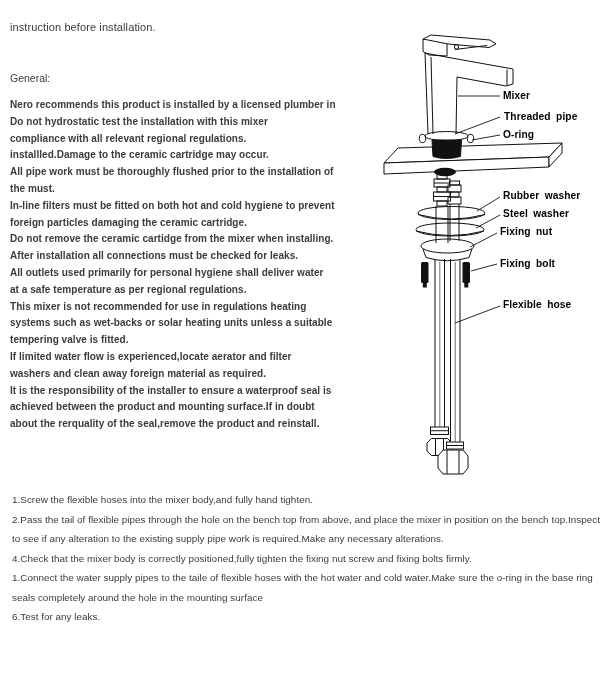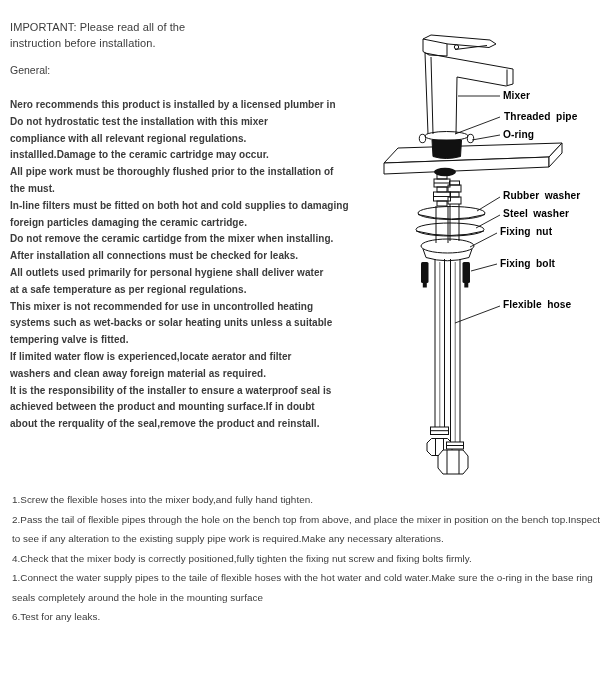--- a/index.html
+++ b/index.html
@@ -1,53 +1,52 @@
 <!DOCTYPE html>
 <html><head>
 <meta charset="utf-8">
 <style>
   html,body{margin:0;padding:0;}
   body{
     width:608px;height:678px;background:#ffffff;position:relative;overflow:hidden;
     font-family:"Liberation Sans", sans-serif;color:#3b3b3b;
   }
   .doc-title{position:absolute;left:10px;top:20px;font-size:11px;line-height:15.5px;letter-spacing:.1px;}
-  .general-heading{position:absolute;left:10px;top:64px;font-size:10.5px;}
+  .general-heading{position:absolute;left:10px;top:72px;font-size:10.5px;}
   .para{position:absolute;left:10px;top:97px;font-size:10px;line-height:16.8px;white-space:nowrap;letter-spacing:.05px;font-weight:bold;}
   .steps{position:absolute;left:12px;top:490px;width:598px;font-size:9.9px;line-height:19.5px;letter-spacing:.02px;}
   svg.diagram{position:absolute;left:383px;top:8px;}
   .dlabel{
     font-family:"Liberation Sans", sans-serif;font-weight:bold;font-size:10.2px;
     fill:#000000;word-spacing:2.5px;letter-spacing:.1px;
   }
 </style>
 </head>
 <body>
 
 <div class="doc-title">
-  <div>IMPORTANT: Please read all of the</div>
   <div>instruction before installation.</div>
 </div>
 
 <div class="general-heading">General:</div>
 
 <div class="para">
   <div>Nero recommends this product is installed by a licensed plumber in</div>
   <div>Do not hydrostatic test the installation with this mixer</div>
   <div>compliance with all relevant regional regulations.</div>
   <div>installled.Damage to the ceramic cartridge may occur.</div>
   <div>All pipe work must be thoroughly flushed prior to the installation of</div>
   <div>the must.</div>
-  <div>In-line filters must be fitted on both hot and cold supplies to damaging</div>
+  <div>In-line filters must be fitted on both hot and cold hygiene to prevent</div>
   <div>foreign particles damaging the ceramic cartridge.</div>
   <div>Do not remove the ceramic cartidge from the mixer when installing.</div>
   <div>After installation all connections must be checked for leaks.</div>
   <div>All outlets used primarily for personal hygiene shall deliver water</div>
   <div>at a safe temperature as per regional regulations.</div>
-  <div>This mixer is not recommended for use in uncontrolled heating</div>
+  <div>This mixer is not recommended for use in regulations heating</div>
   <div>systems such as wet-backs or solar heating units unless a suitable</div>
   <div>tempering valve is fitted.</div>
   <div>If limited water flow is experienced,locate aerator and filter</div>
   <div>washers and clean away foreign material as required.</div>
   <div>It is the responsibility of the installer to ensure a waterproof seal is</div>
   <div>achieved between the product and mounting surface.If in doubt</div>
   <div>about the rerquality of the seal,remove the product and reinstall.</div>
 </div>
 
 <svg class="diagram" width="225" height="482" viewBox="383 8 225 482" xmlns="http://www.w3.org/2000/svg">

